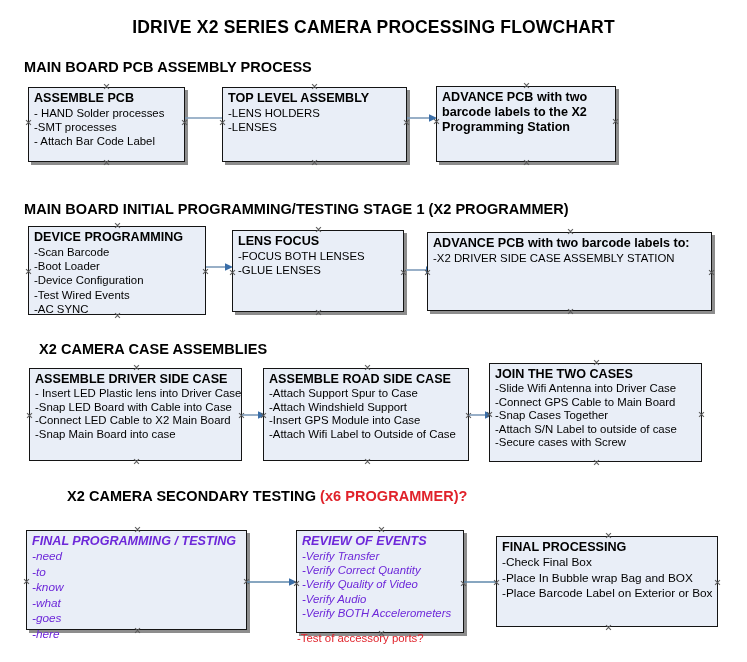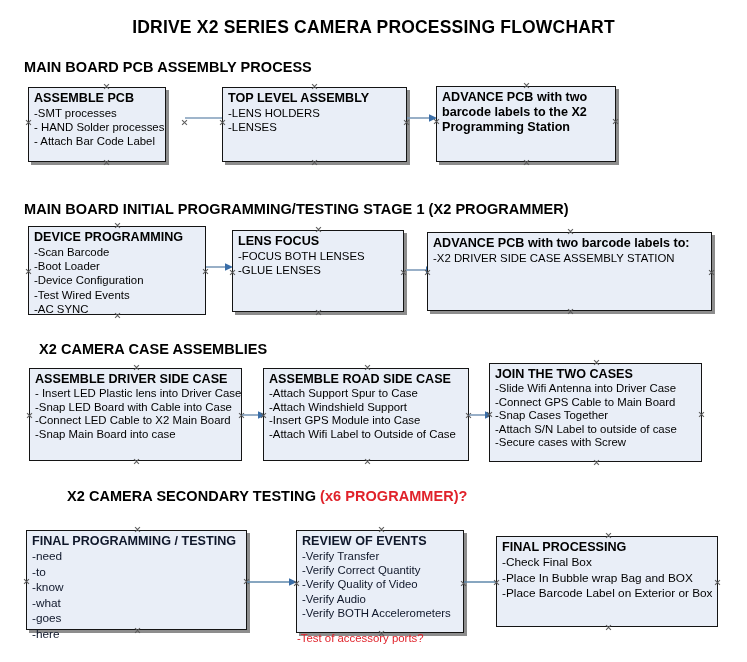--- a/index.html
+++ b/index.html
@@ -63,21 +63,22 @@
   .node-title.wrap {
     white-space: normal;
   }
   .node-line {
     font-size: 11.4px;
     line-height: 14.2px;
     white-space: nowrap;
   }
   .node.red .node-title,
   .node.red .node-line {
-    color: #0f172a;
+    color: #6d28d9;
+    font-style: italic;
   }
   .node.bigline .node-line {
     font-size: 11.8px;
     line-height: 15.6px;
   }
   .node.tight .node-line {
     line-height: 13.6px;
   }
   .overflow-line {
     position: absolute;
@@ -114,24 +115,24 @@
 <body>
 
 <div class="canvas">
 
   <div class="doc-title">IDRIVE X2  SERIES CAMERA PROCESSING FLOWCHART</div>
 
   <div class="section-header" style="left:24px; top:59px;">
     <span>MAIN BOARD PCB ASSEMBLY PROCESS</span>
   </div>
 
-  <div class="node shadowed" style="left:28px; top:87px; width:138px; height:75px;">
+  <div class="node shadowed" style="left:28px; top:87px; width:157px; height:75px;">
     <div class="node-title">ASSEMBLE PCB</div>
+    <div class="node-line">- HAND Solder processes</div>
     <div class="node-line">-SMT processes</div>
-    <div class="node-line">- HAND Solder processes</div>
     <div class="node-line">- Attach Bar Code Label</div>
     <span class="handle" style="left:-4px; top:31px;"></span>
     <span class="handle" style="left:74px; top:-5px;"></span>
     <span class="handle" style="left:74px; top:71px;"></span>
     <span class="handle" style="left:152px; top:31px;"></span>
   </div>
 
   <svg class="connector" style="left:185px; top:113px; width:48px; height:10px;" viewBox="0 0 48 10">
     <line x1="0" y1="5" x2="40" y2="5" stroke="#7f9cba" stroke-width="1.6"></line>
     <polygon points="40,1.2 48,5 40,8.8" fill="#3a6ea8"></polygon>

